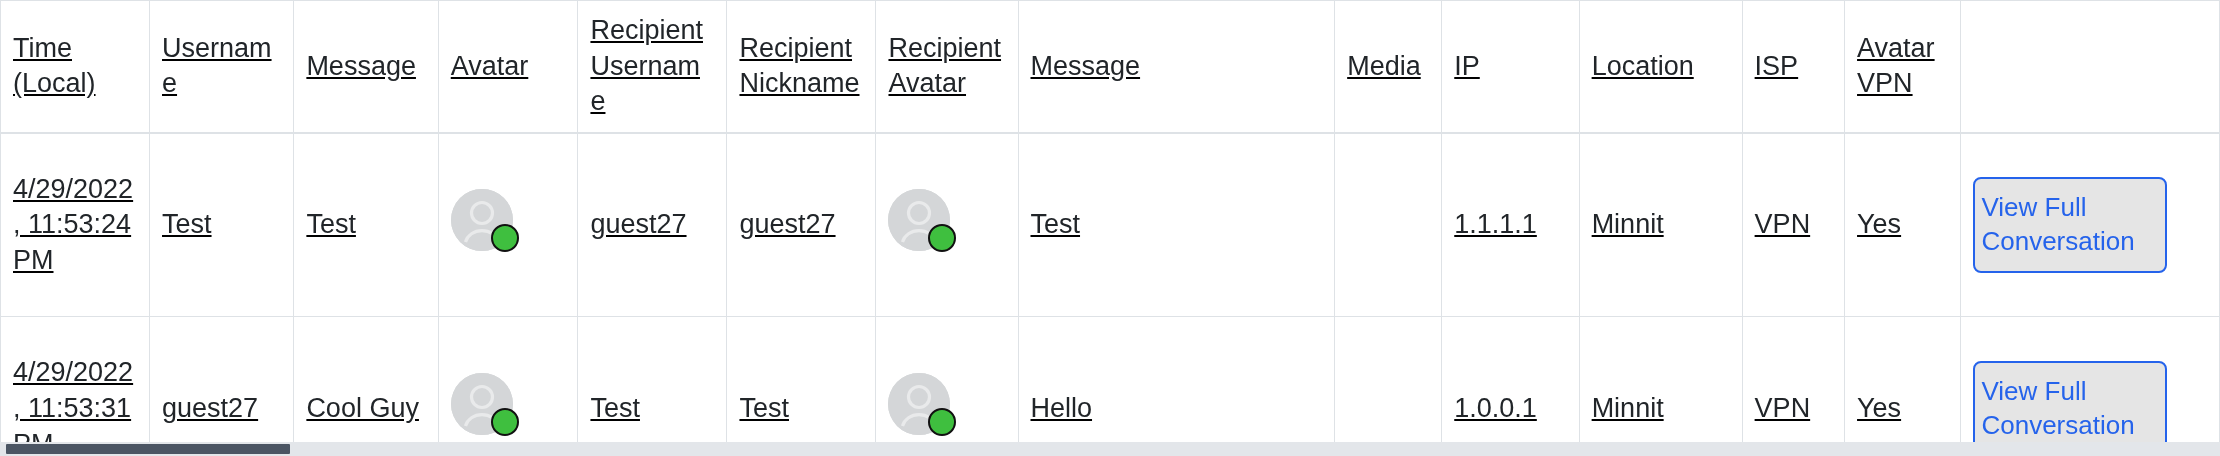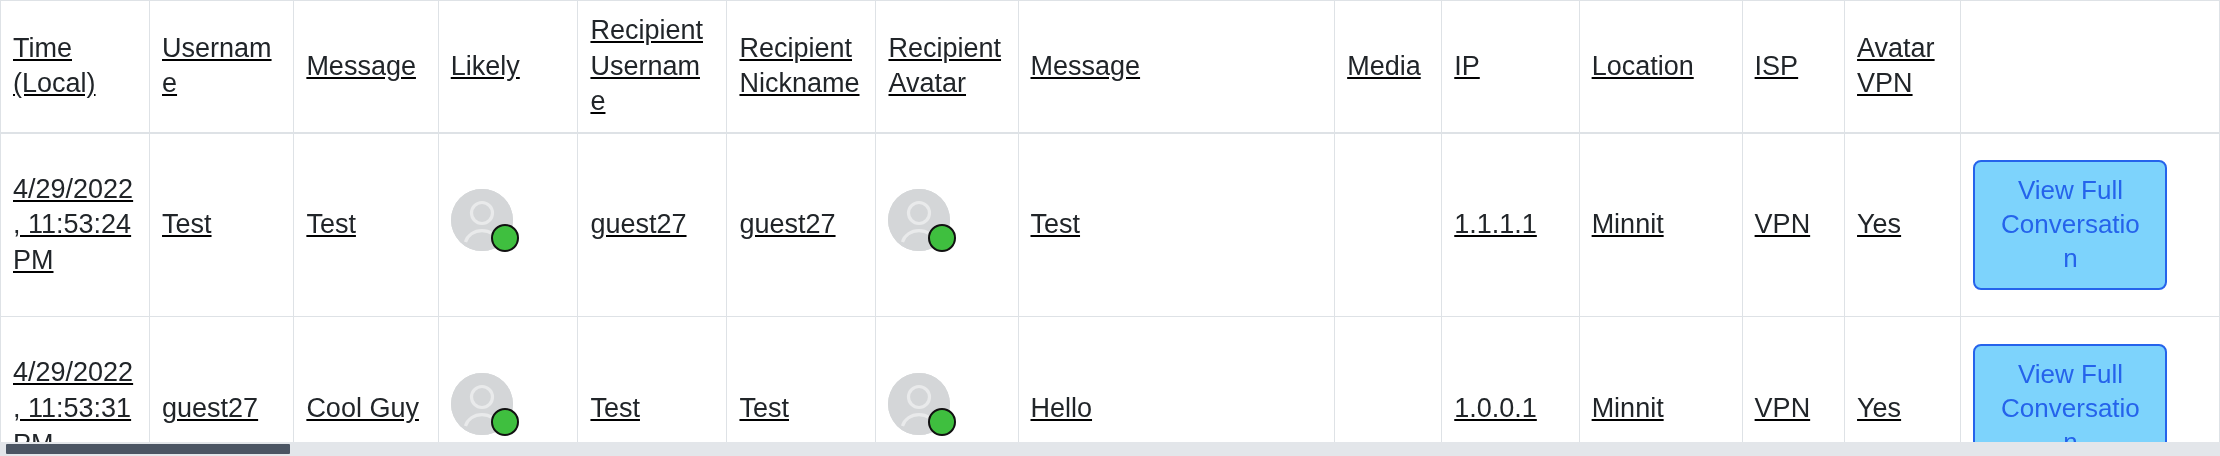--- a/index.html
+++ b/index.html
@@ -91,29 +91,29 @@
     border-radius: 50%;
     background: #3fbf3f;
     border: 2.5px solid #111111;
     box-sizing: border-box;
   }
 
   
   .view-conv-btn {
     display: inline-block;
     width: 194px;
-    padding: 12px 21px;
+    padding: 12px 6px;
     border: 2px solid #2563eb;
     border-radius: 8px;
-    background: #7dd3fc;
+    background: #e5e5e5;
     color: #2563eb;
     font-family: "Liberation Sans", sans-serif;
     font-size: 26px;
     line-height: 1.3;
-    text-align: center;
+    text-align: left;
     cursor: pointer;
   }
 
   
   .hscrollbar {
     position: absolute;
     left: 0; bottom: 0;
     width: 2220px;
     height: 14px;
     background: #e3e6ea;
@@ -147,21 +147,21 @@
         <col class="c-location">
         <col class="c-isp">
       <col class="c-vpn">
         <col class="c-action">
     </colgroup>
     <thead>
       <tr>
         <th>Time (Local)</th>
         <th>Username</th>
         <th>Message</th>
-        <th>Likely</th>
+        <th>Avatar</th>
         <th>Recipient Username</th>
         <th>Recipient Nickname</th>
         <th>Recipient Avatar</th>
         <th>Message</th>
         <th>Media</th>
         <th>IP</th>
         <th>Location</th>
         <th>ISP</th>
         <th>Avatar VPN</th>
         <th></th>

